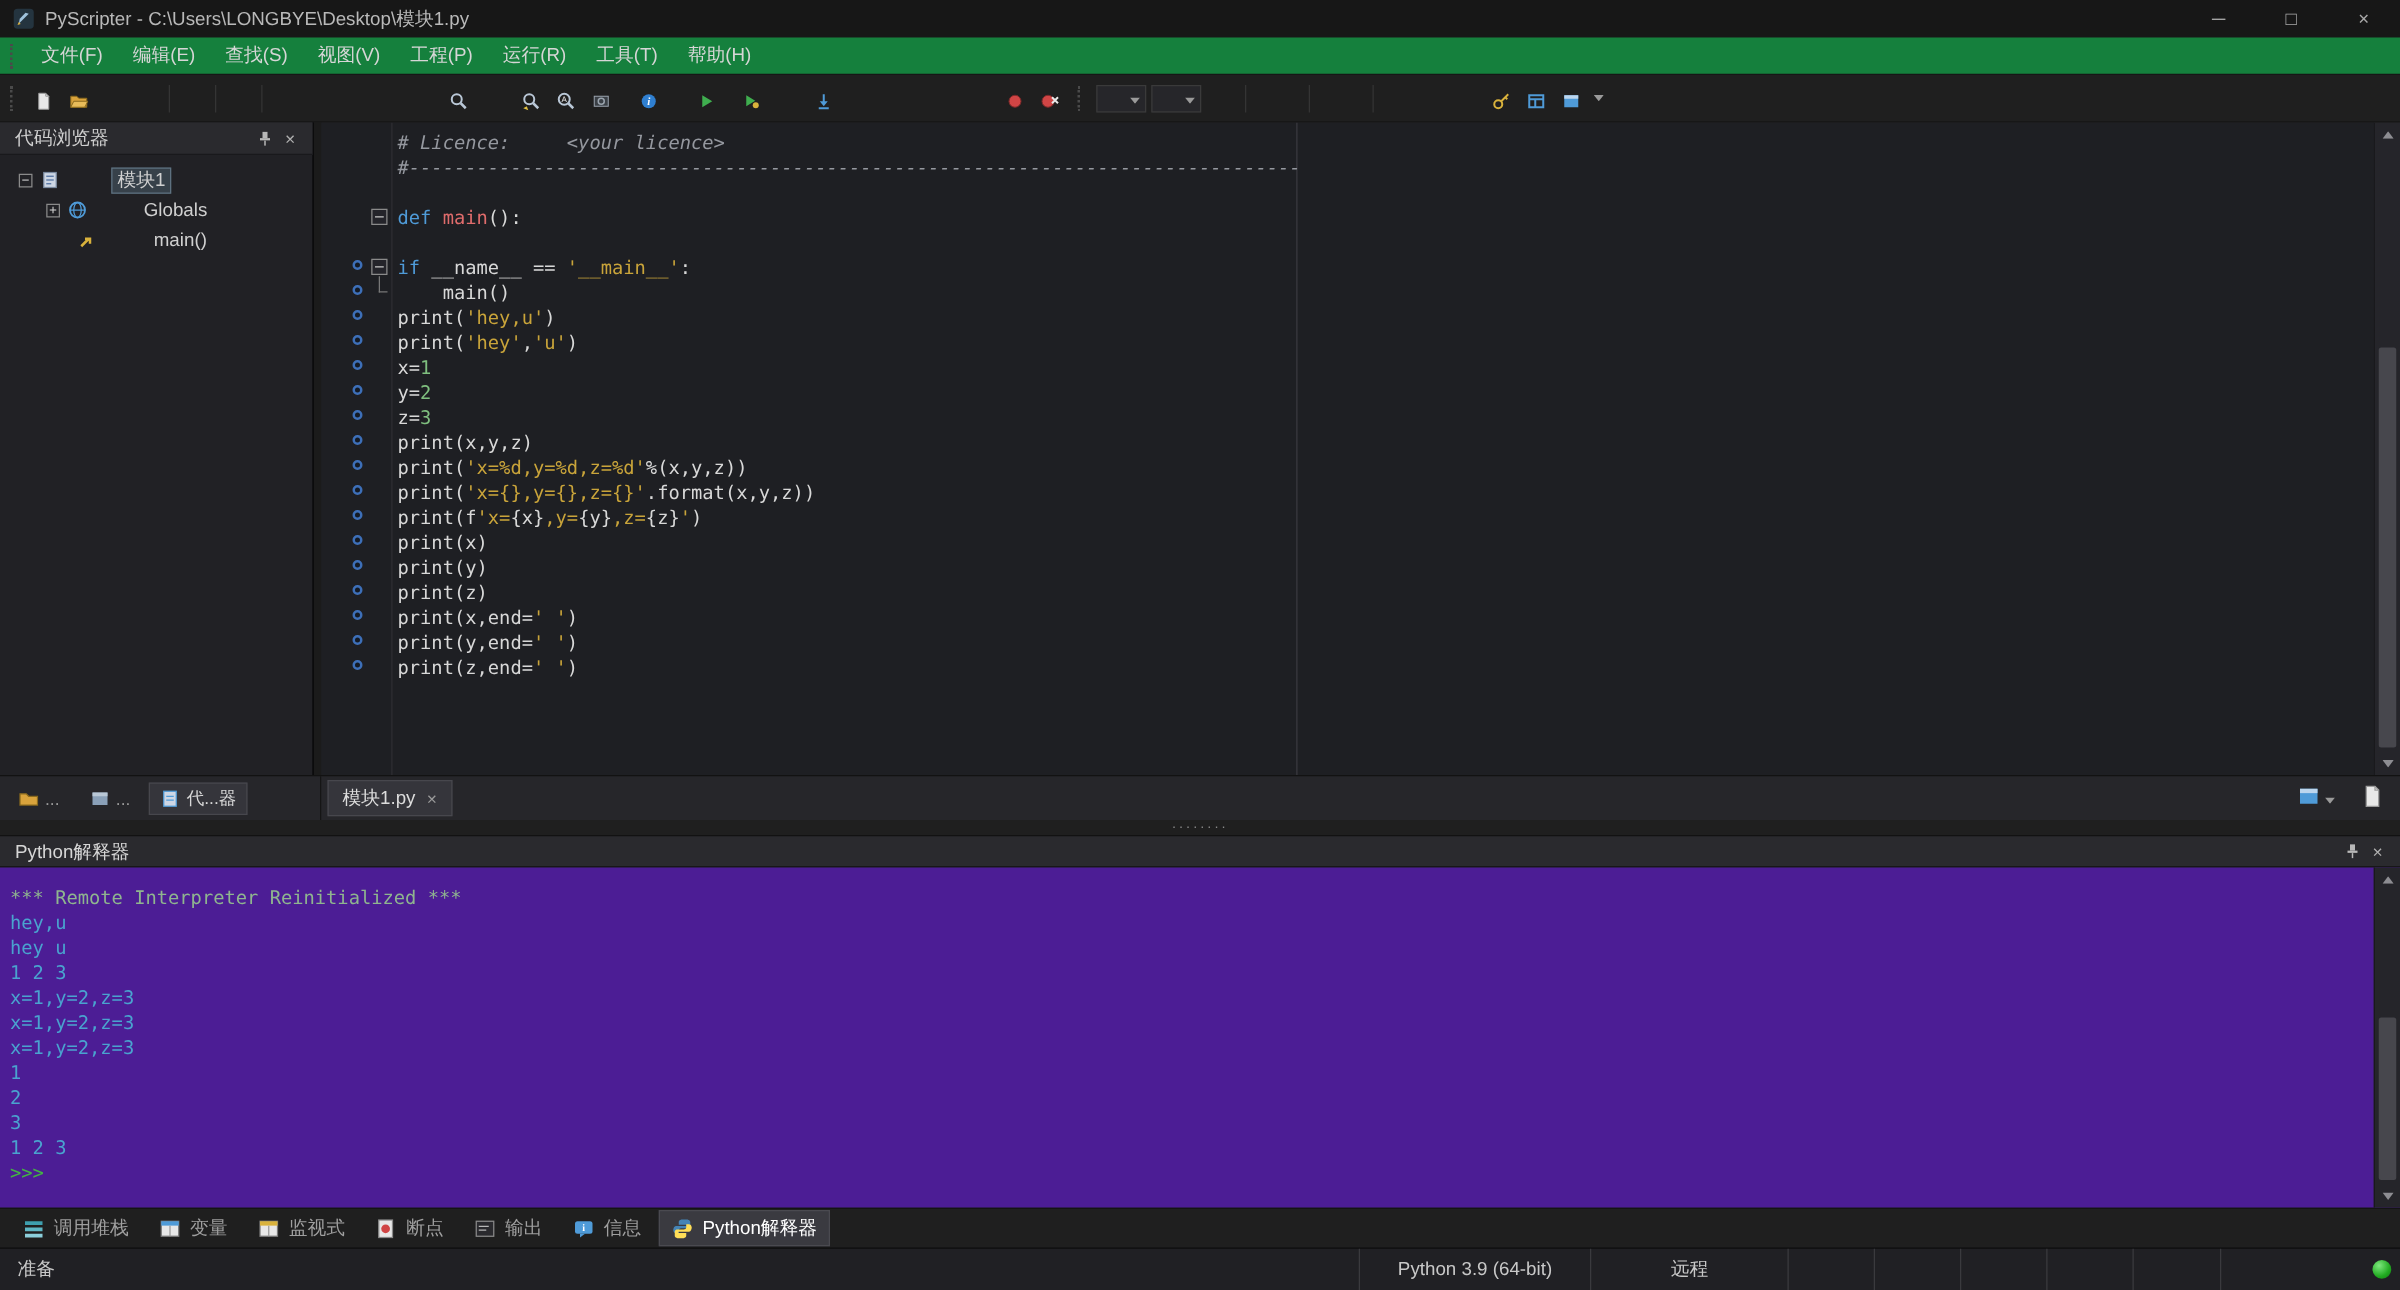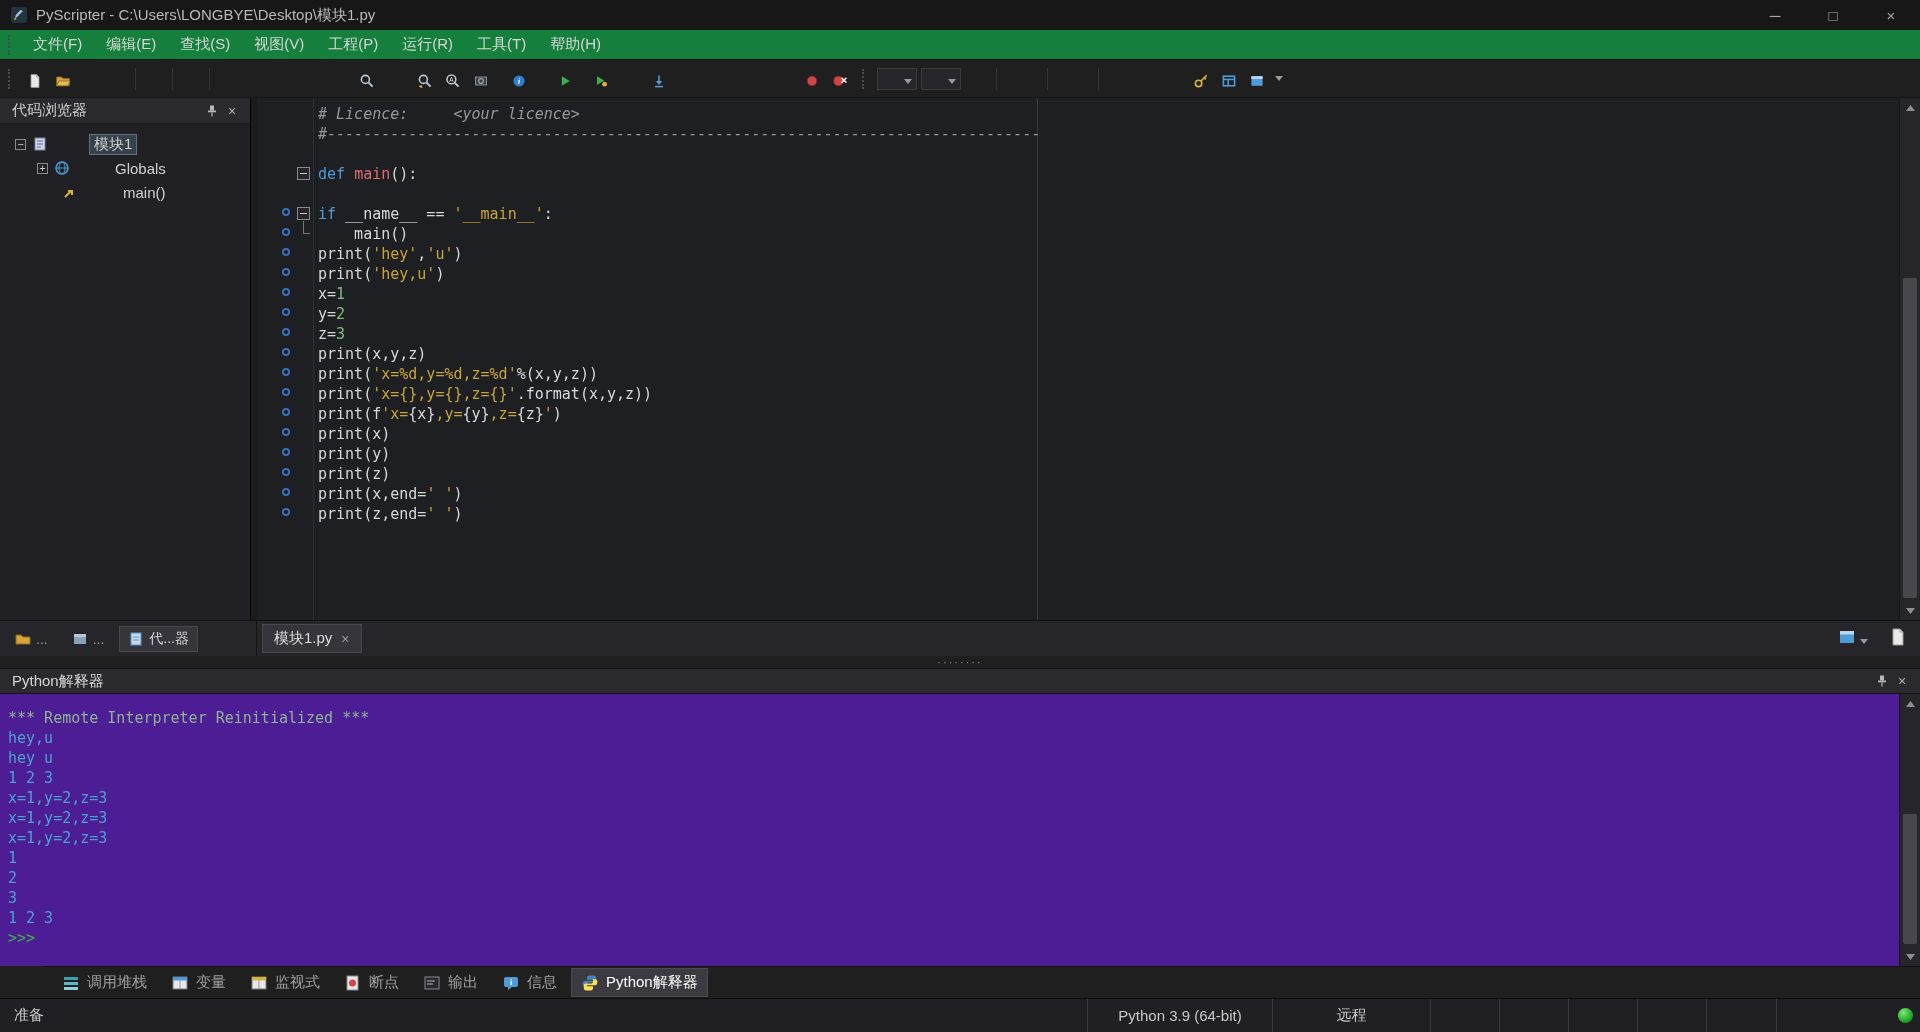--- a/index.html
+++ b/index.html
@@ -96,21 +96,21 @@
   .interp-header { height:26px; background:#2a2a2e; border-top:1px solid #121212; border-bottom:1px solid #121212;
                    display:flex; align-items:center; padding:0 8px 0 12px; color:#d6d6d6; flex:none; }
   .interp { height:272px; position:relative; background:#4c1d95; flex:none;padding-left:25px; }
   .interp-lines { position:absolute; left:0; top:0; right:21px; bottom:0; padding:14px 0 0 8px;
                   font-family:"DejaVu Sans Mono", monospace; font-size:15px; line-height:20px; white-space:pre; }
   .il-sys { color:var(--system); }
   .il-out { color:var(--output); }
   .il-prompt { color:var(--prompt); }
 
   
-  .docktabs { height:32px; background:#1f1f1f; border-top:1px solid #121212; display:flex; align-items:center; gap:4px; padding-left:8px; flex:none;margin-left:44px; }
+  .docktabs { height:32px; background:#1f1f1f; border-top:1px solid #121212; display:flex; align-items:center; gap:4px; padding-left:8px; flex:none; }
   .dtab { display:flex; align-items:center; gap:7px; padding:4px 9px; color:#9f9f9f; border:1px solid transparent; }
   .dtab.active { background:#3a3a40; border:1px solid #4a4a50; color:#ffffff; }
   .dtab-icon { width:18px; height:18px; display:flex; }
 
   
   .statusbar { height:34px; background:#202024; border-top:1px solid #0c0c0c; display:flex; align-items:stretch; color:#c8c8c8; flex:none; }
   .sb-ready { width:1087px; flex:none; display:flex; align-items:center; padding-left:14px; }
   .sb-seg { flex:none; border-left:1px solid #3a3a3e; display:flex; align-items:center; justify-content:center; }
   .sb-last { flex:1; border-left:1px solid #3a3a3e; display:flex; align-items:center; justify-content:flex-end; padding-right:7px; }
   .sb-dot { width:15px; height:15px; border-radius:50%; background:radial-gradient(circle at 35% 30%, #7ee87e, #21aa21 60%, #127712); }
@@ -398,32 +398,32 @@
             <span class="gutter-cell">
               <div class="dot"></div>
               <div class="fold-corner"></div>
             </span>
             <span class="line-text"><span class="tok-p">    main()</span></span>
           </div>
           <div class="code-line">
             <span class="gutter-cell">
               <div class="dot"></div>
             </span>
+            <span class="line-text"><span class="tok-p">print(</span><span class="tok-s">'hey,u'</span><span class="tok-p">)</span></span>
+          </div>
+          <div class="code-line">
+            <span class="gutter-cell">
+              <div class="dot"></div>
+            </span>
             <span class="line-text"><span class="tok-p">print(</span><span class="tok-s">'hey'</span><span class="tok-p">,</span><span class="tok-s">'u'</span><span class="tok-p">)</span></span>
           </div>
           <div class="code-line">
             <span class="gutter-cell">
               <div class="dot"></div>
             </span>
-            <span class="line-text"><span class="tok-p">print(</span><span class="tok-s">'hey,u'</span><span class="tok-p">)</span></span>
-          </div>
-          <div class="code-line">
-            <span class="gutter-cell">
-              <div class="dot"></div>
-            </span>
             <span class="line-text"><span class="tok-p">x=</span><span class="tok-n">1</span></span>
           </div>
           <div class="code-line">
             <span class="gutter-cell">
               <div class="dot"></div>
             </span>
             <span class="line-text"><span class="tok-p">y=</span><span class="tok-n">2</span></span>
           </div>
           <div class="code-line">
             <span class="gutter-cell">
@@ -471,20 +471,26 @@
             <span class="gutter-cell">
               <div class="dot"></div>
             </span>
             <span class="line-text"><span class="tok-p">print(z)</span></span>
           </div>
           <div class="code-line">
             <span class="gutter-cell">
               <div class="dot"></div>
             </span>
             <span class="line-text"><span class="tok-p">print(x,end=</span><span class="tok-s">' '</span><span class="tok-p">)</span></span>
+          </div>
+          <div class="code-line">
+            <span class="gutter-cell">
+              <div class="dot"></div>
+            </span>
+            <span class="line-text"><span class="tok-p">print(y,end=</span><span class="tok-s">' '</span><span class="tok-p">)</span></span>
           </div>
           <div class="code-line">
             <span class="gutter-cell">
               <div class="dot"></div>
             </span>
             <span class="line-text"><span class="tok-p">print(z,end=</span><span class="tok-s">' '</span><span class="tok-p">)</span></span>
           </div>
         </div>
       <div class="vscroll">
         <div class="vs-btn">

